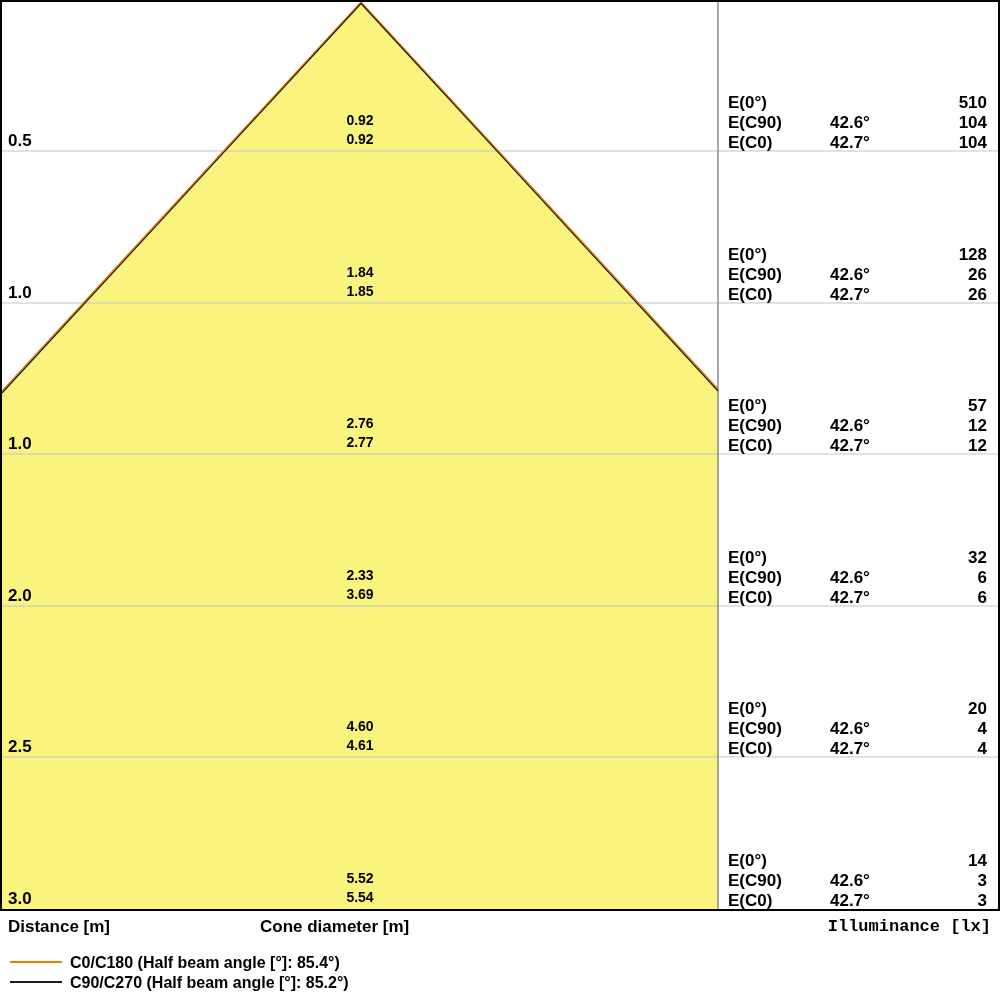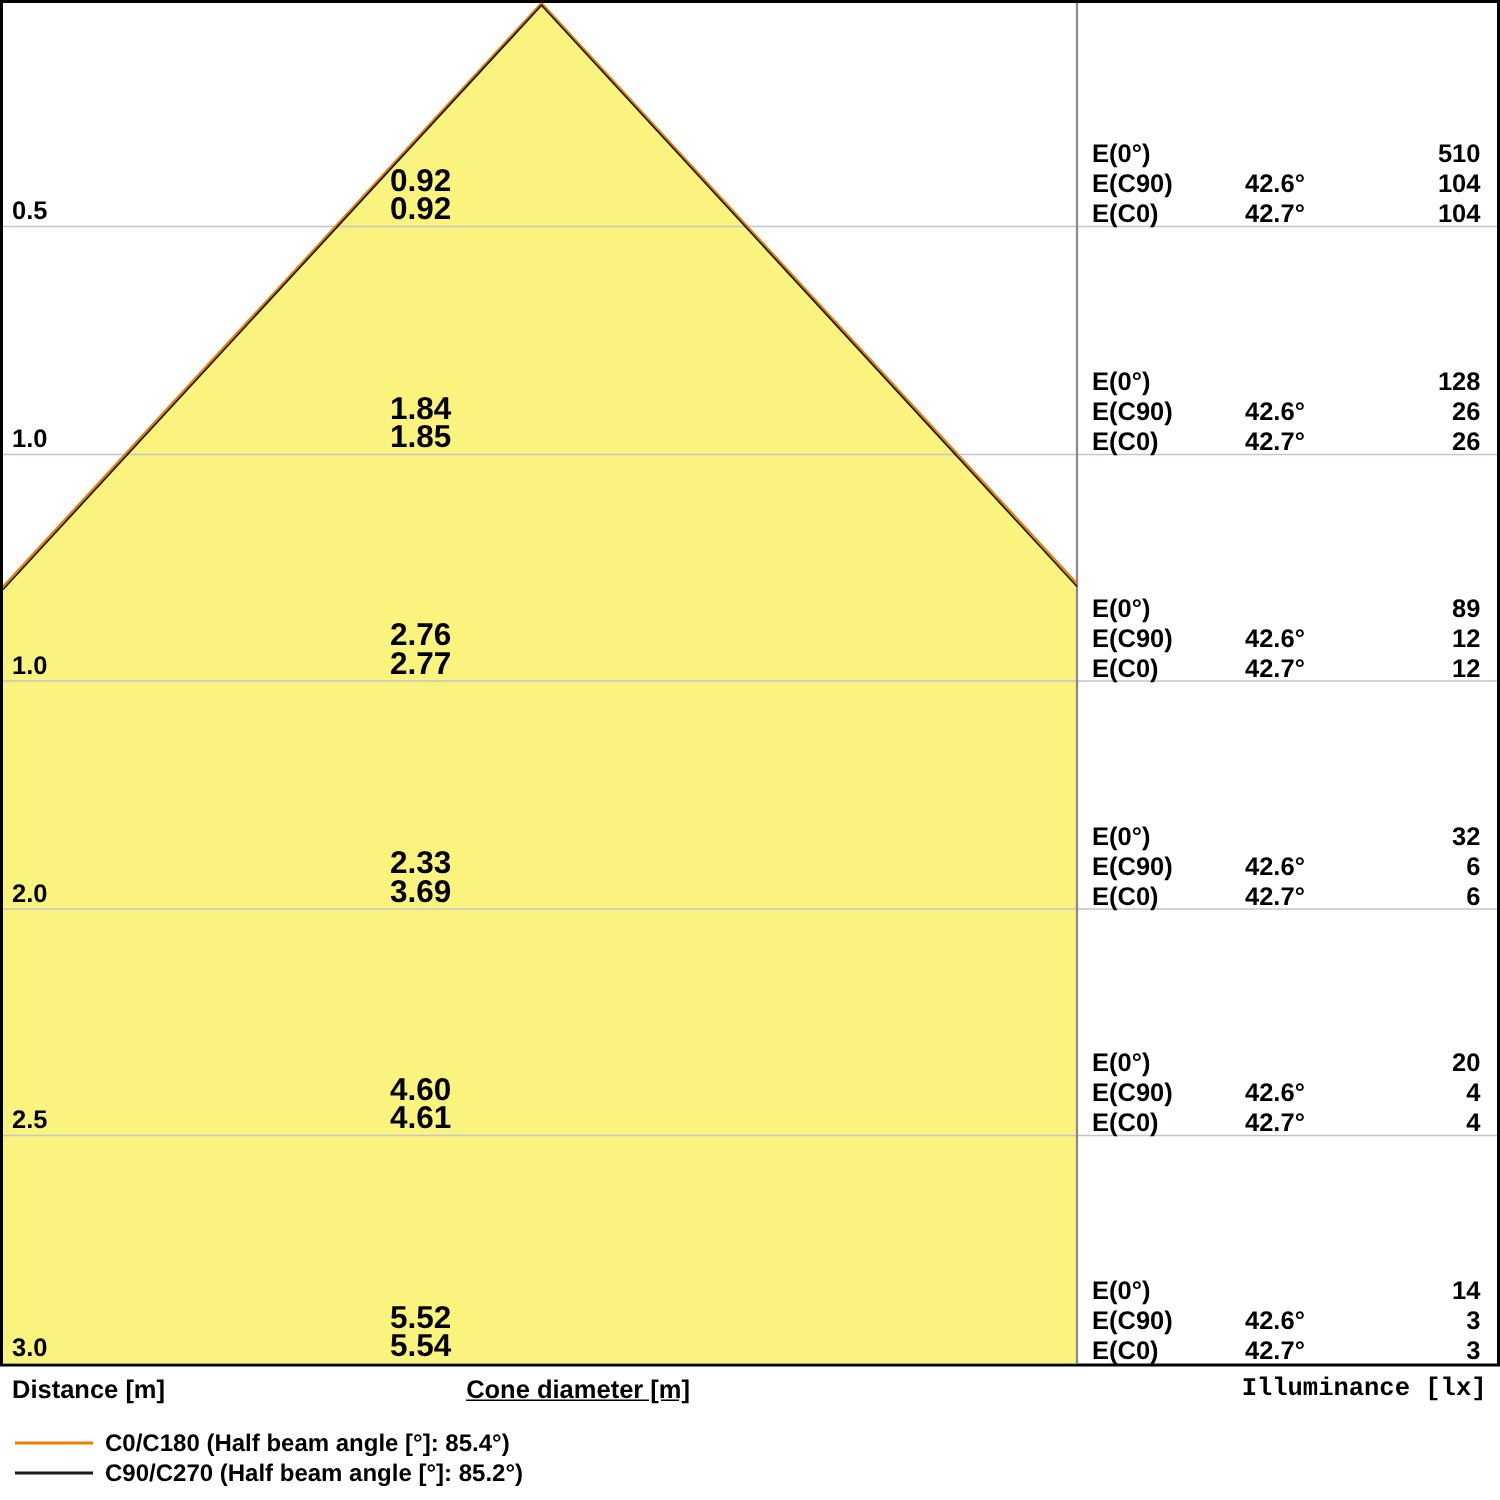--- a/index.html
+++ b/index.html
@@ -7,31 +7,31 @@
     position:relative;width:1000px;height:1000px;background:#fff;overflow:hidden;
     font-family:"Liberation Sans",sans-serif;font-weight:700;color:#000;
   }
   #plot{
     position:absolute;left:0;top:0;width:996px;height:907px;
     border:2px solid #000;background:#fff;
   }
   #cone-svg{position:absolute;left:0;top:0;}
   .dist{position:absolute;left:6px;font-size:17px;line-height:19px;}
   .d0{top:129px}.d1{top:281px}.d2{top:432px}.d3{top:584px}.d4{top:735px}.d5{top:887px}
-  .diam{position:absolute;left:258px;width:200px;font-size:21px;line-height:19px;}
+  .diam{position:absolute;left:258px;width:200px;text-align:center;font-size:14px;line-height:19px;}
   .m0{top:109px}.m1{top:261px}.m2{top:412px}.m3{top:564px}.m4{top:715px}.m5{top:867px}
   .eblock{position:absolute;left:717px;width:279px;font-size:17px;}
   .b0{top:91px}.b1{top:243px}.b2{top:394px}.b3{top:546px}.b4{top:697px}.b5{top:849px}
   .erow{position:relative;height:20px;line-height:20px;text-align:right;}
   .elabel{position:absolute;left:9px;}
   .eangle{position:absolute;left:111px;}
   .evalue{position:absolute;right:11px;}
   .axis-label{position:absolute;top:917px;font-size:17px;line-height:19px;}
   #axis-distance{left:8px;}
-  #axis-cone{left:260px;width:200px;text-align:right;text-decoration:underline;}
+  #axis-cone{left:260px;width:200px;text-align:left;}
   #axis-illum{right:9px;text-align:right;font-family:Liberation Mono, monospace;}
   .legend-row{position:absolute;left:0;width:600px;height:20px;padding-left:48px;}
   .lg0{top:953px}.lg1{top:973px}
   .legend-line{position:absolute;left:10px;top:8px;width:52px;height:2px;}
   .legend-line.c0{background:#EF7D00;}
   .legend-line.c90{background:#1A1A1A;}
   .legend-text{position:absolute;left:70px;top:0;font-size:16px;line-height:20px;}
 </style>
 </head>
 <body>
@@ -114,21 +114,21 @@
       </div>
       <div class="erow">
         <span class="elabel">E(C0)</span>
         <span class="eangle">42.7°</span>
         <span class="evalue">26</span>
       </div>
     </div>
     <div class="eblock b2">
       <div class="erow">
         <span class="elabel">E(0°)</span>
-        <span class="evalue">89</span>
+        <span class="evalue">57</span>
       </div>
       <div class="erow">
         <span class="elabel">E(C90)</span>
         <span class="eangle">42.6°</span>
         <span class="evalue">12</span>
       </div>
       <div class="erow">
         <span class="elabel">E(C0)</span>
         <span class="eangle">42.7°</span>
         <span class="evalue">12</span>

